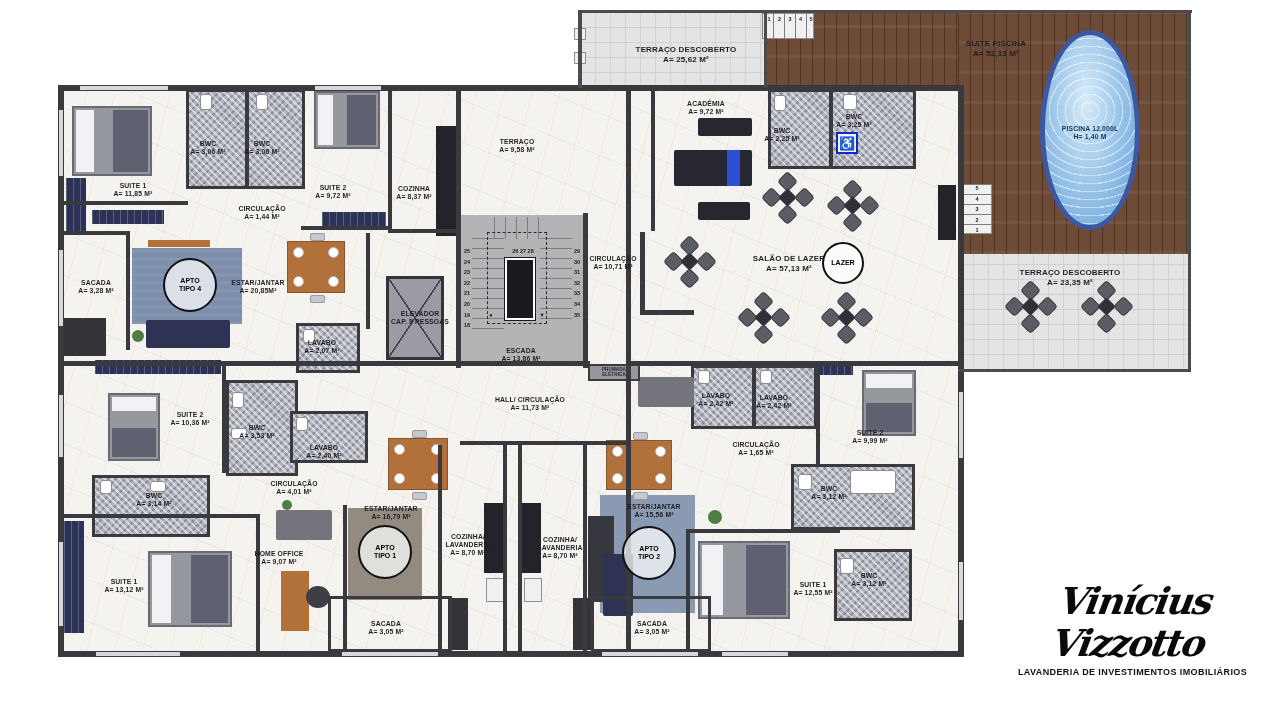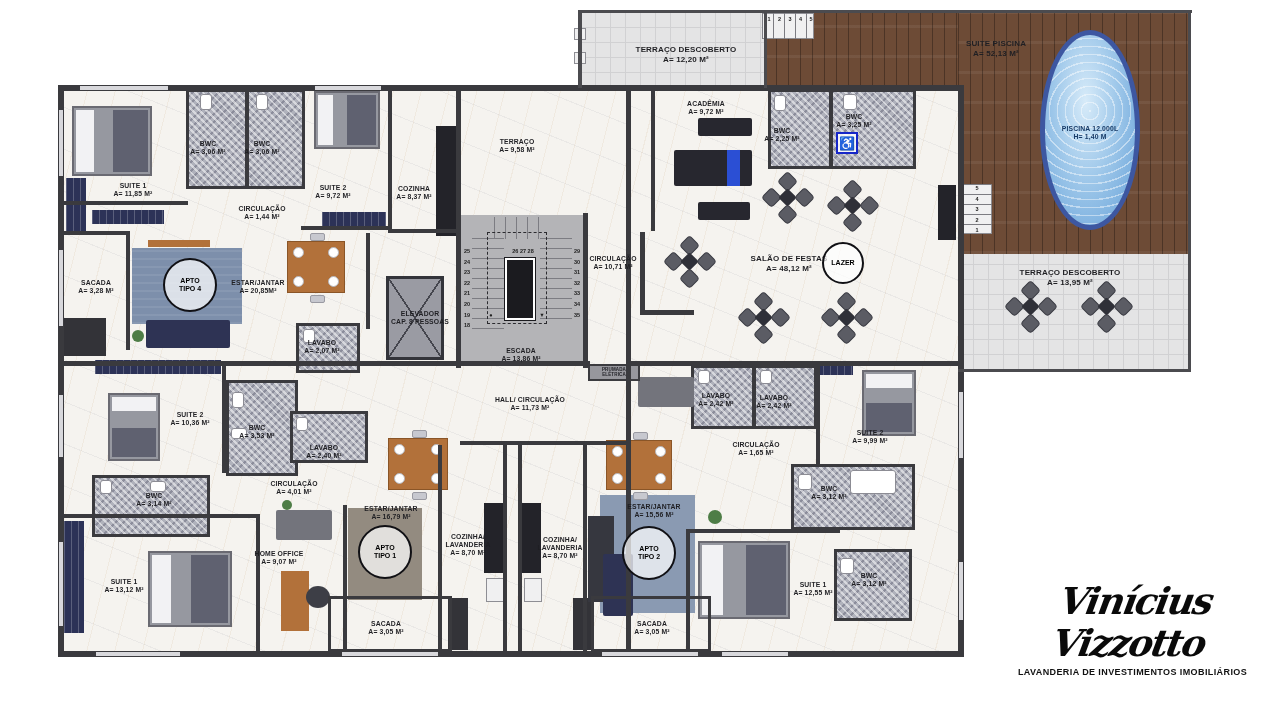--- a/index.html
+++ b/index.html
@@ -342,21 +342,21 @@
     <div class="lbl" style="left: 517px; top: 146px;">
       <div style="position: static;">TERRAÇO</div>
       <div style="position: static;">A= 9,58 M²</div>
     </div>
     <div class="lbl" style="left: 521px; top: 355px;">
       <div style="position: static;">ESCADA</div>
       <div style="position: static;">A= 13,86 M²</div>
     </div>
     <div class="lbl lg" style="left: 686px; top: 54px;">
       <div style="position: static;">TERRAÇO DESCOBERTO</div>
-      <div style="position: static;">A= 12,20 M²</div>
+      <div style="position: static;">A= 25,62 M²</div>
     </div>
     <div class="lbl" style="left: 706px; top: 108px;">
       <div style="position: static;">ACADÊMIA</div>
       <div style="position: static;">A= 9,72 M²</div>
     </div>
     <div class="lbl" style="left: 782px; top: 135px;">
       <div style="position: static;">BWC</div>
       <div style="position: static;">A= 2,25 M²</div>
     </div>
     <div class="lbl" style="left: 854px; top: 121px;">
@@ -369,26 +369,26 @@
     </div>
     <div class="lbl on-water" style="left: 1090px; top: 133px;">
       <div style="position: static;">PISCINA 12.000L</div>
       <div style="position: static;">H= 1,40 M</div>
     </div>
     <div class="lbl" style="left: 613px; top: 263px;">
       <div style="position: static;">CIRCULAÇÃO</div>
       <div style="position: static;">A= 10,71 M²</div>
     </div>
     <div class="lbl lg" style="left: 789px; top: 263px;">
-      <div style="position: static;">SALÃO DE FESTAS</div>
-      <div style="position: static;">A= 48,12 M²</div>
+      <div style="position: static;">SALÃO DE LAZER</div>
+      <div style="position: static;">A= 57,13 M²</div>
     </div>
     <div class="lbl lg" style="left: 1070px; top: 277px;">
       <div style="position: static;">TERRAÇO DESCOBERTO</div>
-      <div style="position: static;">A= 13,95 M²</div>
+      <div style="position: static;">A= 23,35 M²</div>
     </div>
     <div class="lbl" style="left: 530px; top: 404px;">
       <div style="position: static;">HALL/ CIRCULAÇÃO</div>
       <div style="position: static;">A= 11,73 M²</div>
     </div>
     <div class="lbl" style="left: 190px; top: 419px;">
       <div style="position: static;">SUITE 2</div>
       <div style="position: static;">A= 10,36 M²</div>
     </div>
     <div class="lbl" style="left: 257px; top: 432px;">

